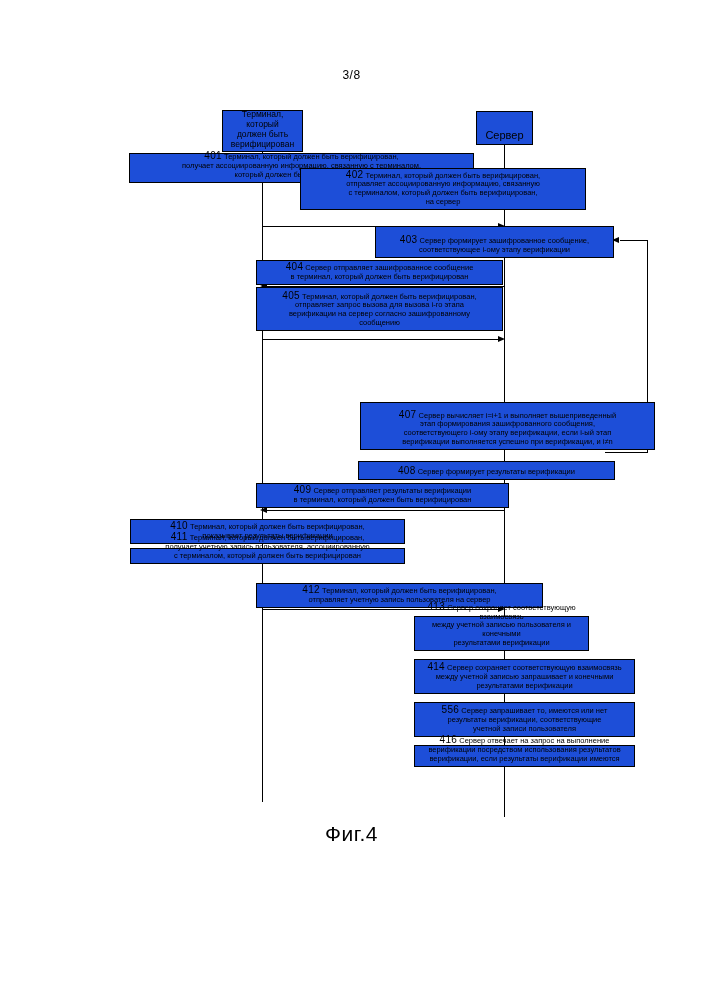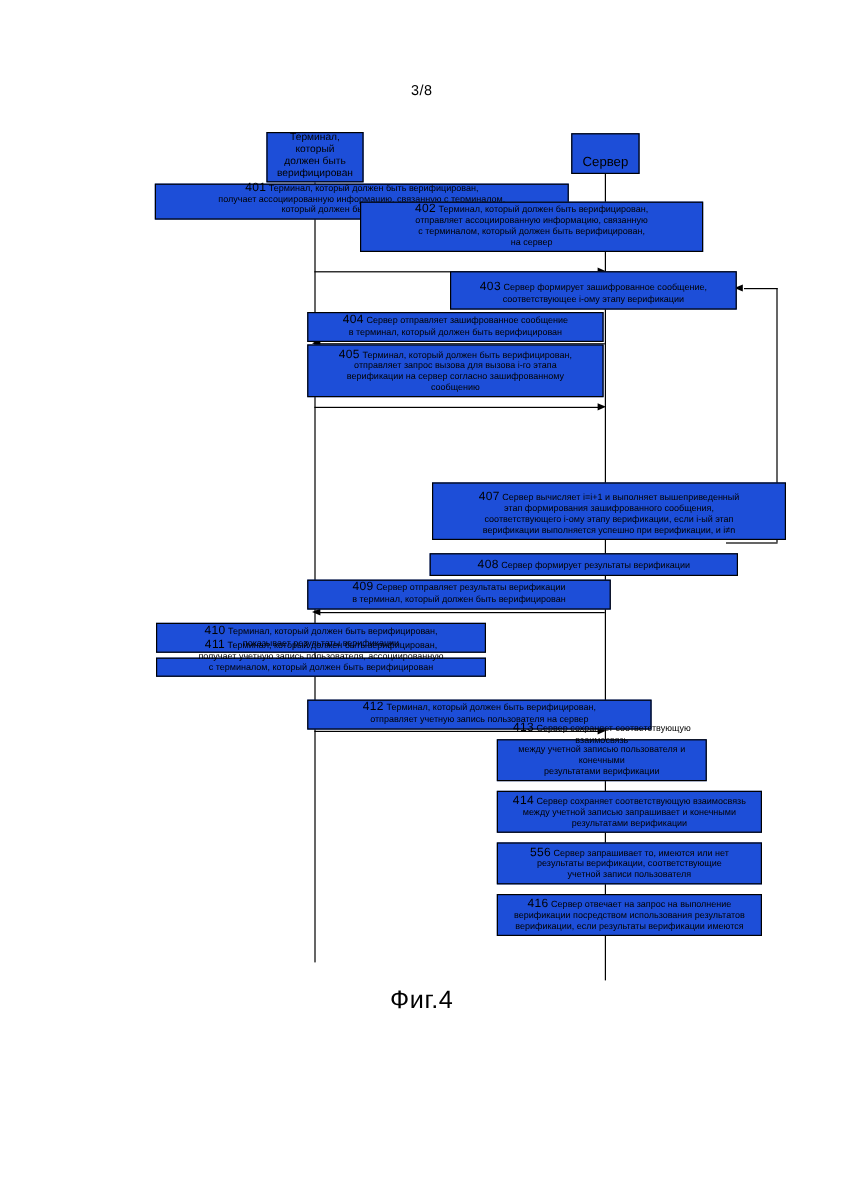--- a/index.html
+++ b/index.html
@@ -218,21 +218,21 @@
 между учетной записью запрашивает и конечными
 результатами верификации</span></span>
   </div>
 
   <div class="box step" style="left:414px; top:702px; width:221px; height:35px;">
     <span class="txt"><span class="num">556</span> <span>Сервер запрашивает то, имеются или нет
 результаты верификации, соответствующие
 учетной записи пользователя</span></span>
   </div>
 
-  <div class="box step" style="left:414px; top:745px; width:221px; height:35px;">
+  <div class="box step" style="left:414px; top:745px; width:221px; height:22px;">
     <span class="txt"><span class="num">416</span> <span>Сервер отвечает на запрос на выполнение
 верификации посредством использования результатов
 верификации, если результаты верификации имеются</span></span>
   </div>
 
   <div class="fig-caption">Фиг.4</div>
 
 </div>
 
 </body></html>

